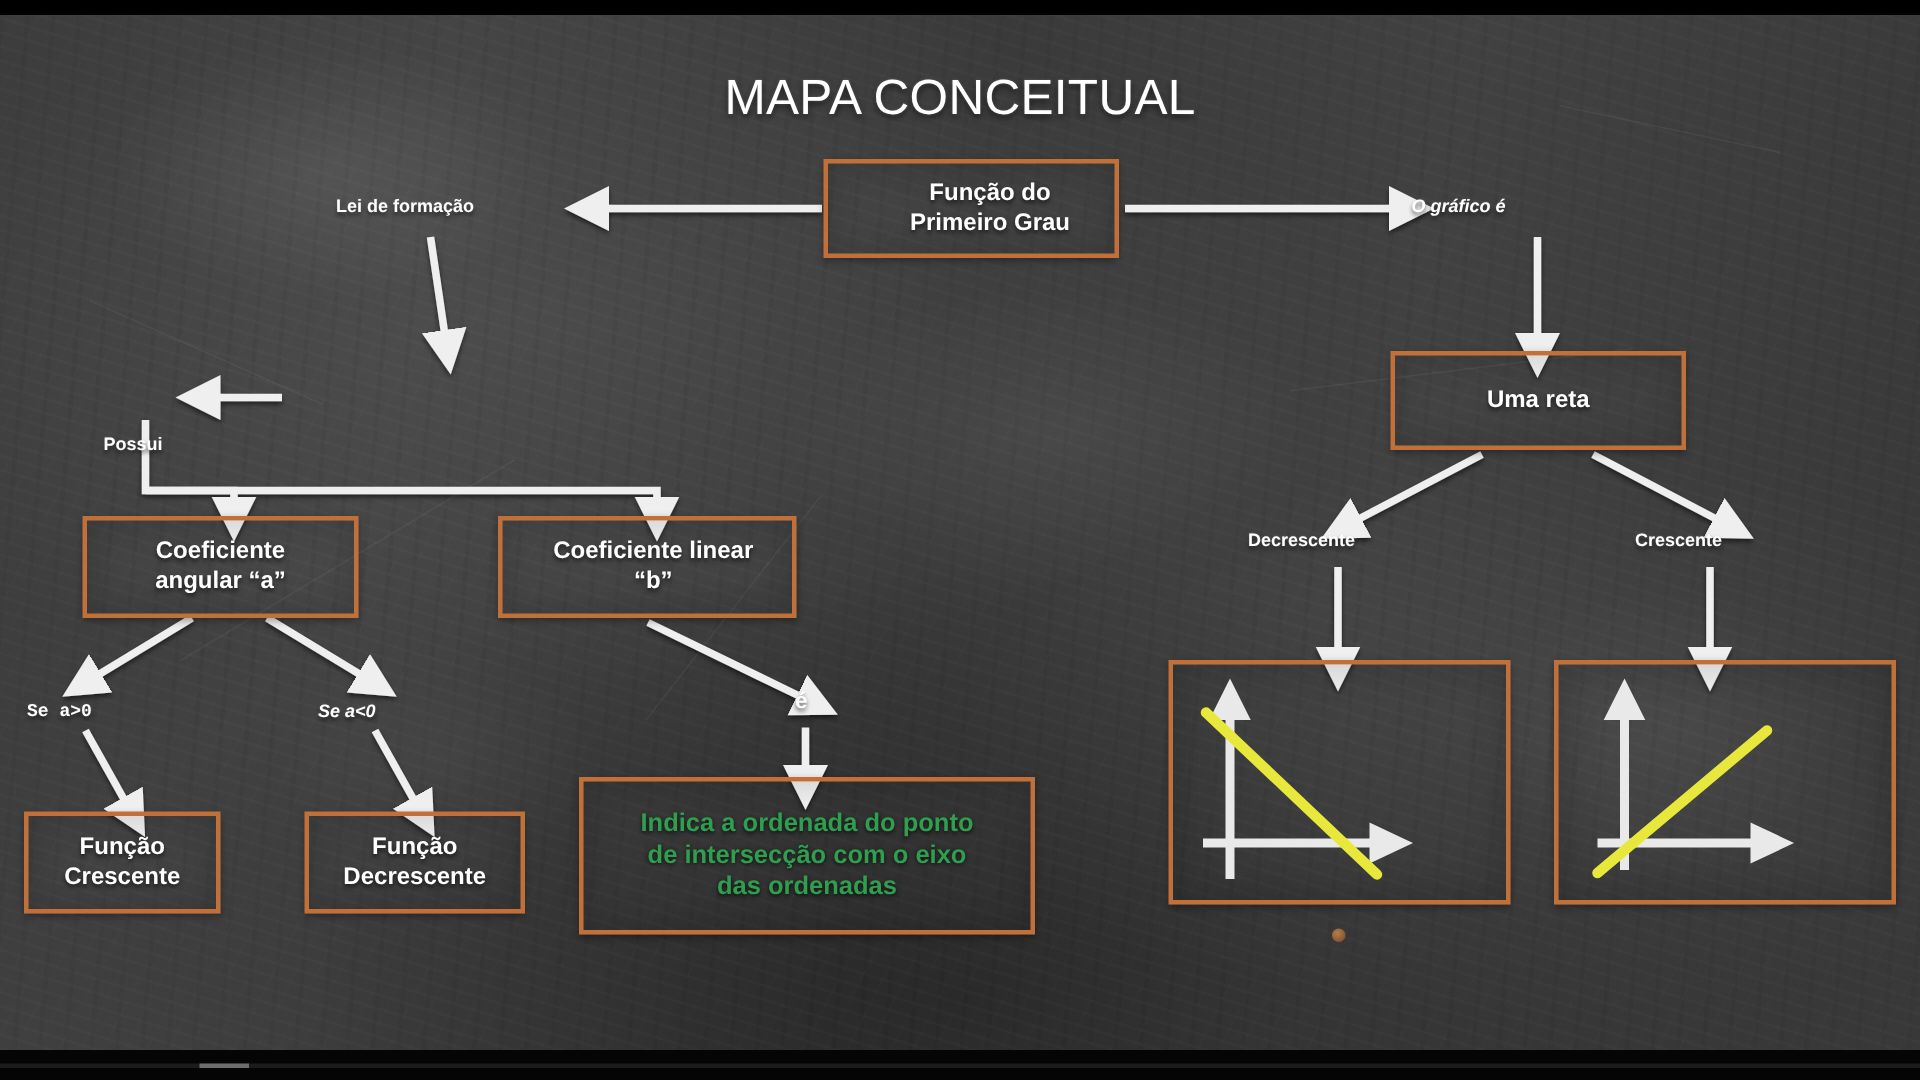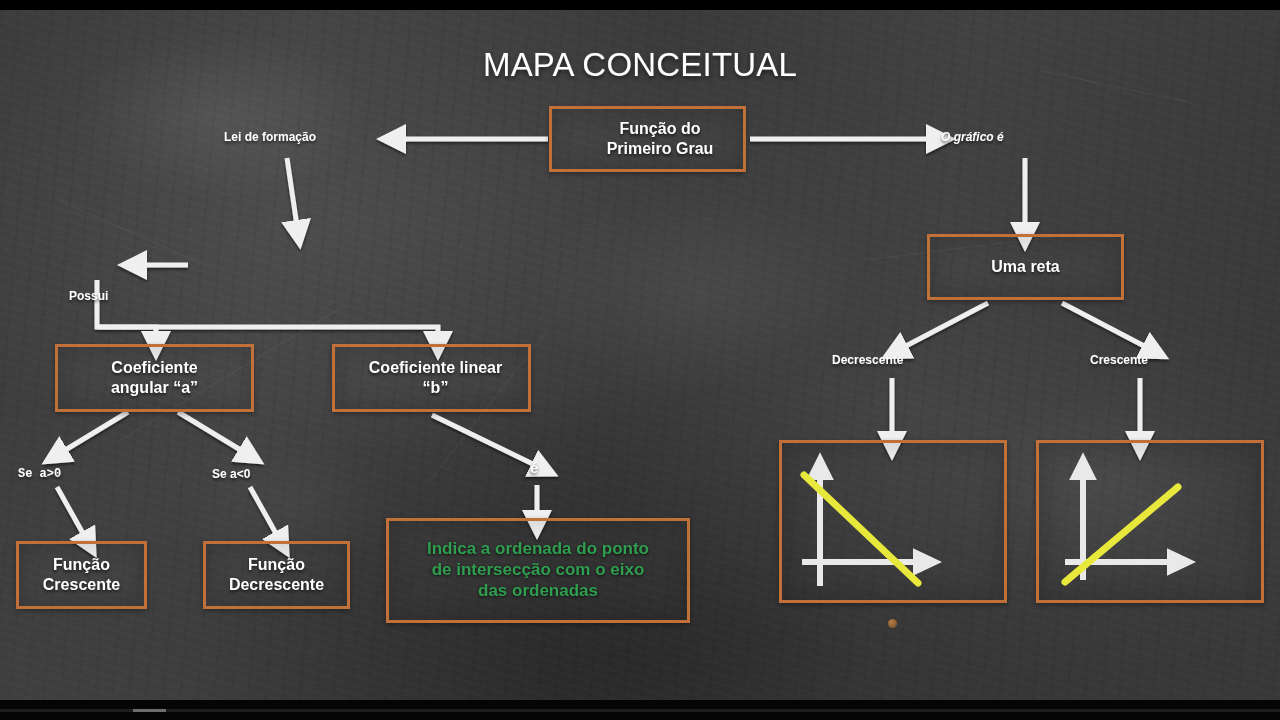--- a/index.html
+++ b/index.html
@@ -138,33 +138,33 @@
 Primeiro Grau</span>
   </div>
 
   <div class="label" style="left:224px; top:130px;">Lei de formação</div>
 
   <div class="label" style="left:941px; top:130px;font-style:italic;">O gráfico é</div>
 
 
   <div class="label" style="left:69px; top:256px;margin-top:33px;">Possui</div>
 
-  <div class="node" style="left:55px; top:344px; width:199px; height:68px;">
+  <div class="node" style="left:55px; top:344px; width:184px; height:68px;">
     <span style="white-space:pre-line;">Coeficiente
 angular “a”</span>
   </div>
 
   <div class="node" style="left:332px; top:344px; width:199px; height:68px;padding-left:16px;">
     <span style="white-space:pre-line;">Coeficiente linear
 “b”</span>
   </div>
 
   <div class="label" style="left:18px; top:467px;font-family:Liberation Mono, monospace;">Se a&gt;0</div>
 
-  <div class="label" style="left:212px; top:467px;">Se a&lt;0</div>
+  <div class="label" style="left:212px; top:467px;font-style:italic;">Se a&lt;0</div>
 
   <div class="label" style="left:530px; top:459px; font-size:15px;">é</div>
 
   <div class="node" style="left:16px; top:541px; width:131px; height:68px;">
     <span style="white-space:pre-line;">Função
 Crescente</span>
   </div>
 
   <div class="node" style="left:203px; top:541px; width:147px; height:68px;">
     <span style="white-space:pre-line;">Função

